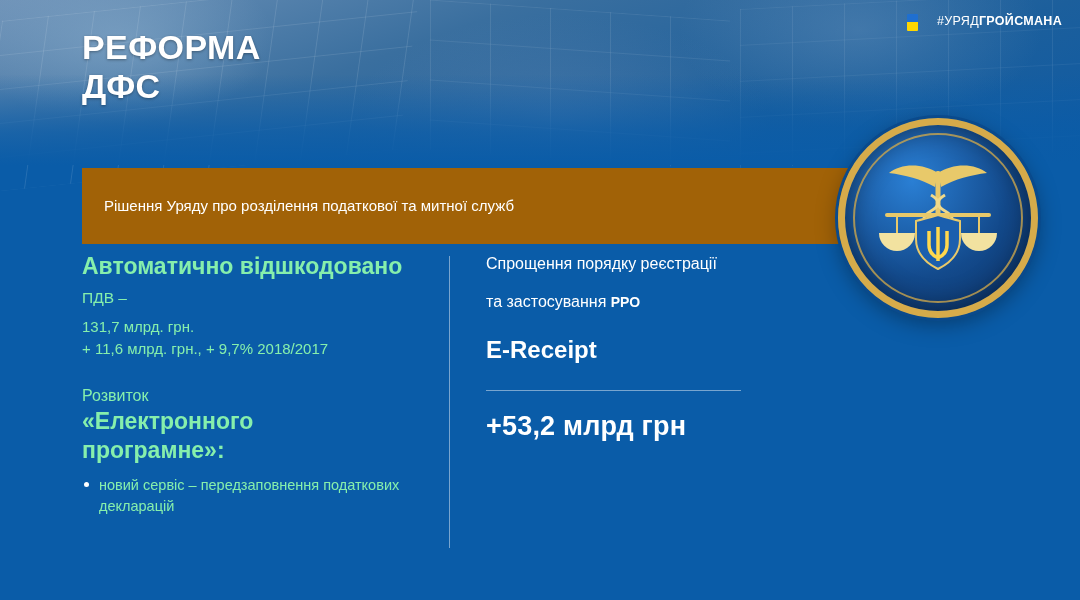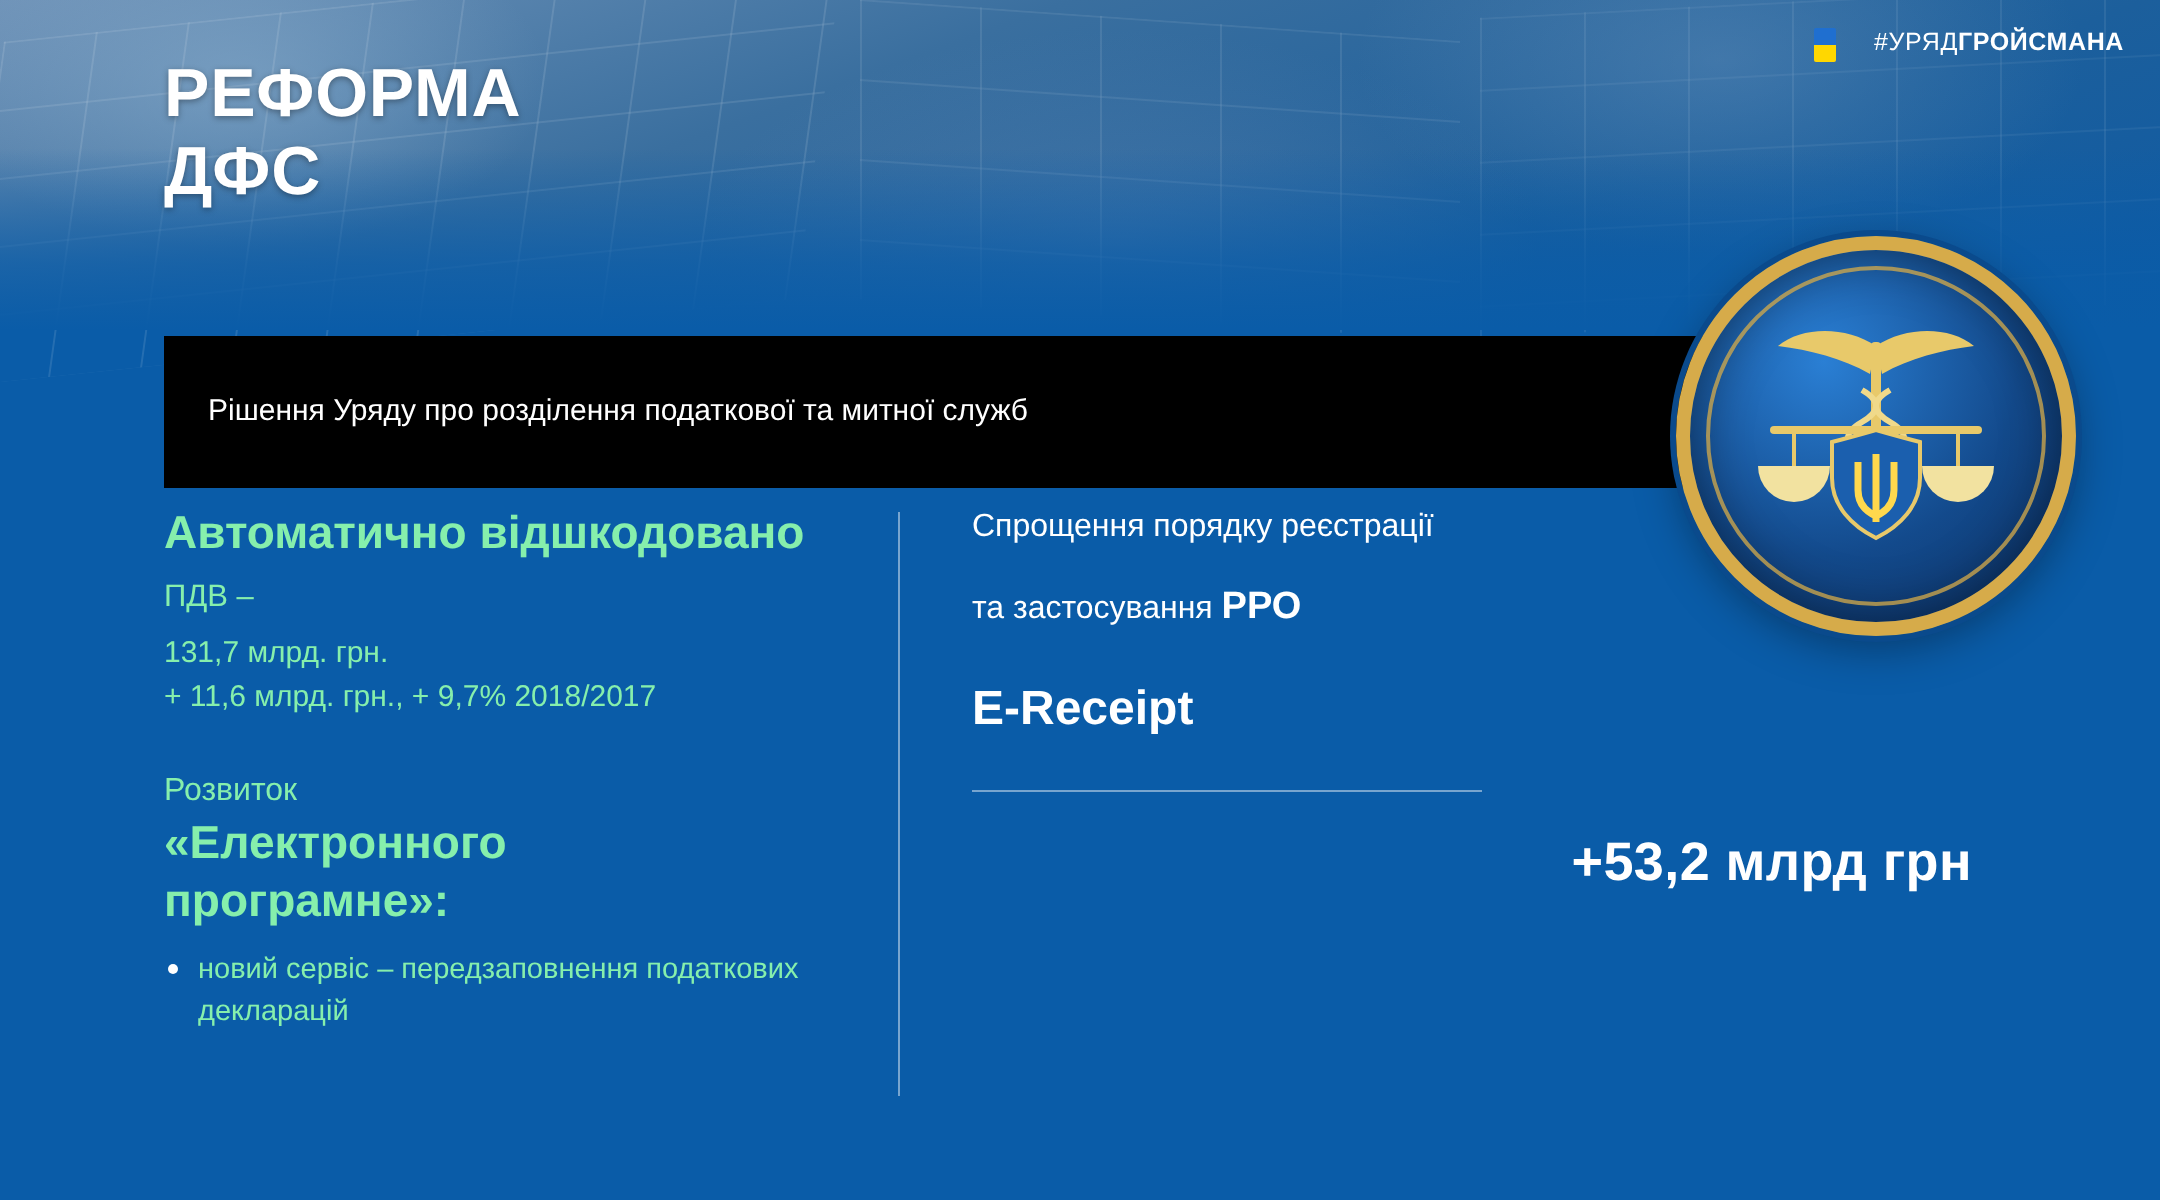--- a/index.html
+++ b/index.html
@@ -80,21 +80,21 @@
     color: #ffffff;
     font-size: 34px; font-weight: 700; line-height: 1.16;
     letter-spacing: .4px;
     text-shadow: 0 1px 3px rgba(0,0,0,.35);
   }
   .title .l2 { display: block; }
 
   
   .subtitle-bar {
     position: absolute; left: 82px; top: 168px; width: 790px; height: 76px;
-    background: #000000;
+    background: #a16207;
     z-index: 5;
     display: flex; align-items: center;
     padding-left: 22px;
   }
   .subtitle-bar .txt {
     color: #ffffff; font-size: 15px; line-height: 1.45;
   }
 
   
   .emblem {
@@ -143,28 +143,28 @@
     padding-left: 17px; margin-bottom: 3px;
   }
   ul.bullets li:before {
     content: "";
     position: absolute; left: 2px; top: 7px;
     width: 5px; height: 5px; border-radius: 50%;
     background: #ffffff;
   }
 
   .r-line { font-size: 16px; line-height: 1.5; }
-  .r-line b { font-weight: 700; font-size: 19px; }
+  .r-line b { font-weight: 700; font-size: 14px; }
   .ereceipt { font-size: 24px; font-weight: 700; margin-top: 22px; }
   .paren { font-size: 14.5px; line-height: 1.42; margin-top: 4px; }
   .hr-small {
     width: 255px; height: 1px; background: rgba(255,255,255,.45);
     margin: 26px 0 20px 0;
   }
-  .amount { font-size: 27px; font-weight: 700; letter-spacing: .2px; text-align: right; }
+  .amount { font-size: 27px; font-weight: 700; letter-spacing: .2px; }
   .amount-sub { font-size: 16px; margin-top: 5px; }
 </style>
 </head>
 <body>
 
 <div class="slide">
 
   <div class="photo-band">
     <div class="kb"></div>
     <div class="kb2"></div>

